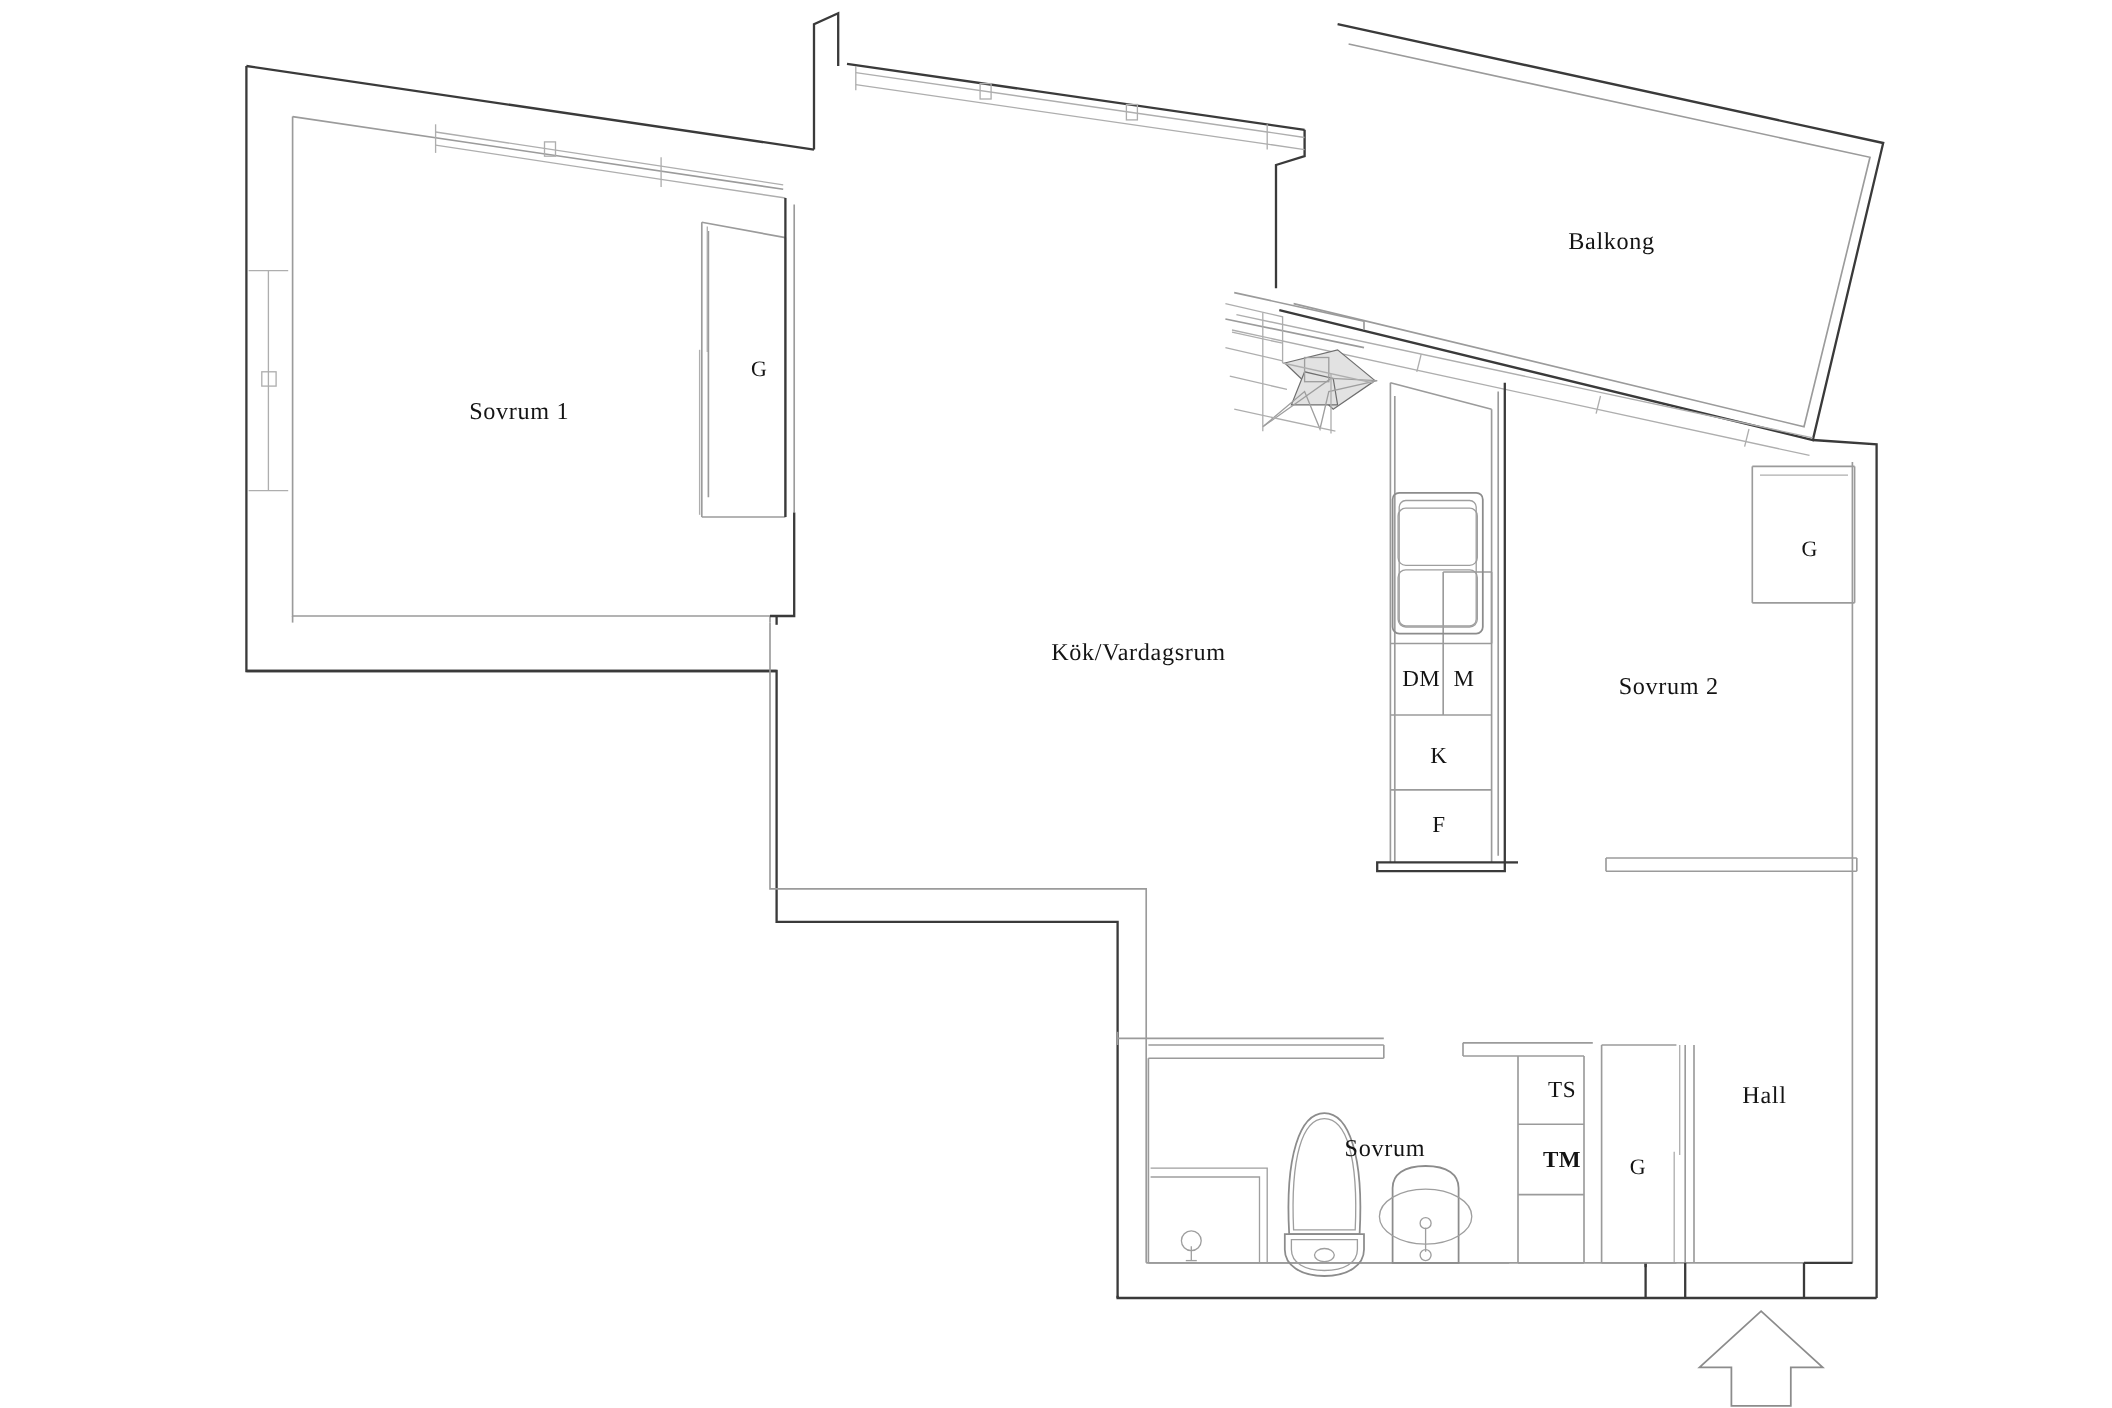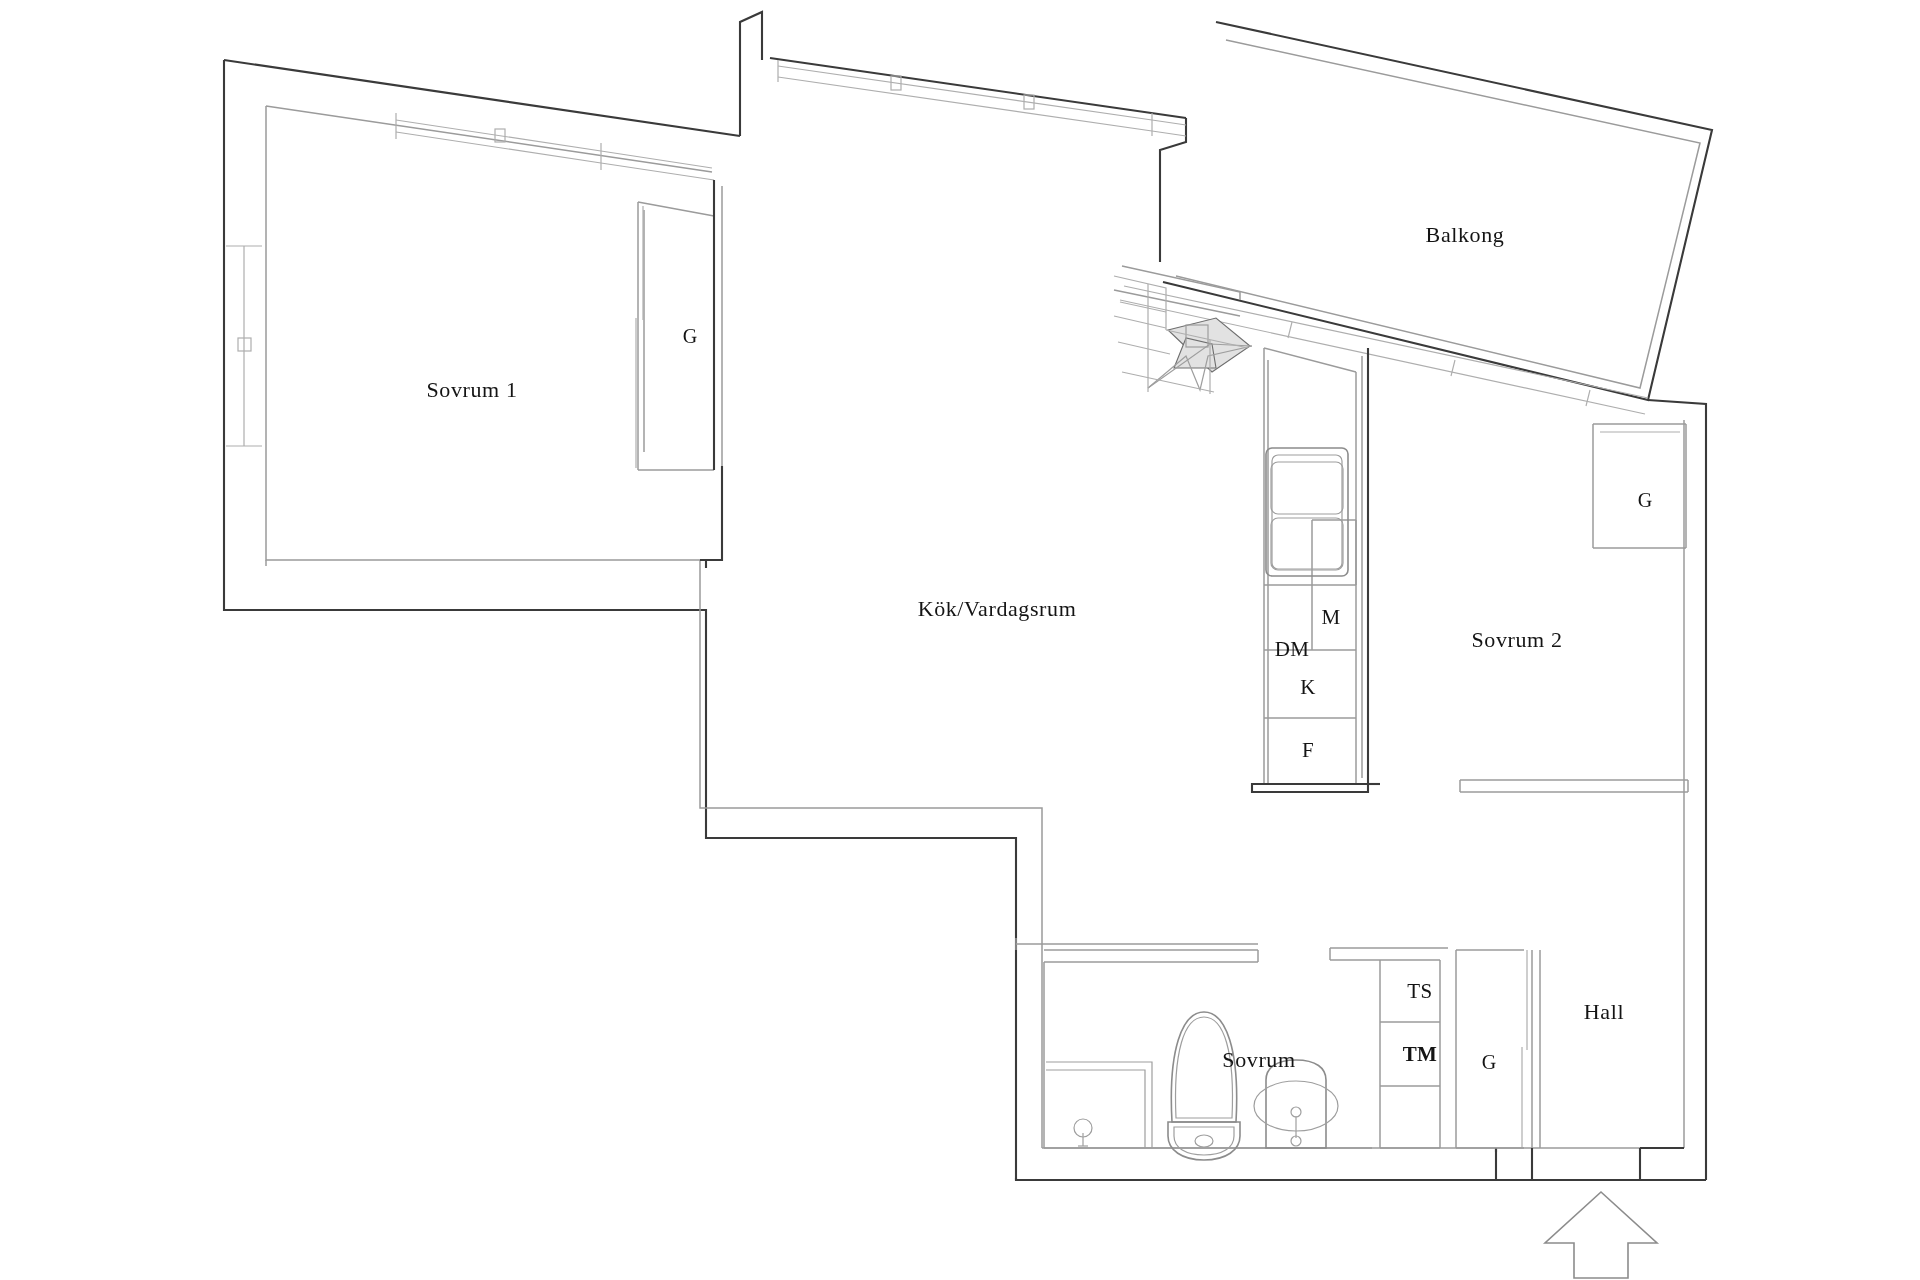--- a/index.html
+++ b/index.html
@@ -23,21 +23,21 @@
     height: 1280px;
   }
   .room-label {
     position: absolute;
     color: #141414;
     font-family: "Liberation Serif", "DejaVu Serif", serif;
     white-space: nowrap;
     transform: translate(-50%, -50%);
     user-select: none;
   }
-  .lbl-room  { font-size: 22px; letter-spacing: 0.6px; margin-top: 16px; }
+  .lbl-room  { font-size: 22px; letter-spacing: 0.6px; }
   .lbl-unit  { font-size: 21px; letter-spacing: 0.4px; }
   .lbl-small { font-size: 20px; letter-spacing: 0.3px; }
 </style>
 </head>
 <body>
 
 <div id="plan-root">
 
   <svg id="plan-svg" viewBox="0 0 1920 1280">
 
@@ -282,37 +282,37 @@
     </g>
 
     <g>
       <path class="fx" d="M 1601 1192 L 1657 1243 L 1628 1243 L 1628 1278 L 1574 1278 L 1574 1243 L 1545 1243 Z"></path>
     </g>
 
   </svg>
 
   <div class="room-label lbl-room" style="left:472px; top:374px;">Sovrum 1</div>
 
-  <div class="room-label lbl-room" style="left:997px; top:593px;">Kök/Vardagsrum</div>
+  <div class="room-label lbl-room" style="left:1035px; top:593px;">Kök/Vardagsrum</div>
 
   <div class="room-label lbl-room" style="left:1465px; top:219px;">Balkong</div>
 
   <div class="room-label lbl-room" style="left:1517px; top:624px;">Sovrum 2</div>
 
   <div class="room-label lbl-room" style="left:1259px; top:1044px;">Sovrum</div>
 
   <div class="room-label lbl-room" style="left:1604px; top:996px;">Hall</div>
 
   <div class="room-label lbl-small" style="left:690px; top:336px;">G</div>
 
   <div class="room-label lbl-small" style="left:1645px; top:500px;">G</div>
 
   <div class="room-label lbl-small" style="left:1489px; top:1062px;">G</div>
 
-  <div class="room-label lbl-unit" style="left:1292px; top:649px;">DM</div>
+  <div class="room-label lbl-unit" style="left:1292px; top:617px;">DM</div>
 
   <div class="room-label lbl-unit" style="left:1331px; top:617px;">M</div>
 
   <div class="room-label lbl-unit" style="left:1308px; top:687px;">K</div>
 
   <div class="room-label lbl-unit" style="left:1308px; top:750px;">F</div>
 
   <div class="room-label lbl-unit" style="left:1420px; top:991px;">TS</div>
 
   <div class="room-label lbl-unit" style="left:1420px; top:1054px;font-weight:bold;">TM</div>

